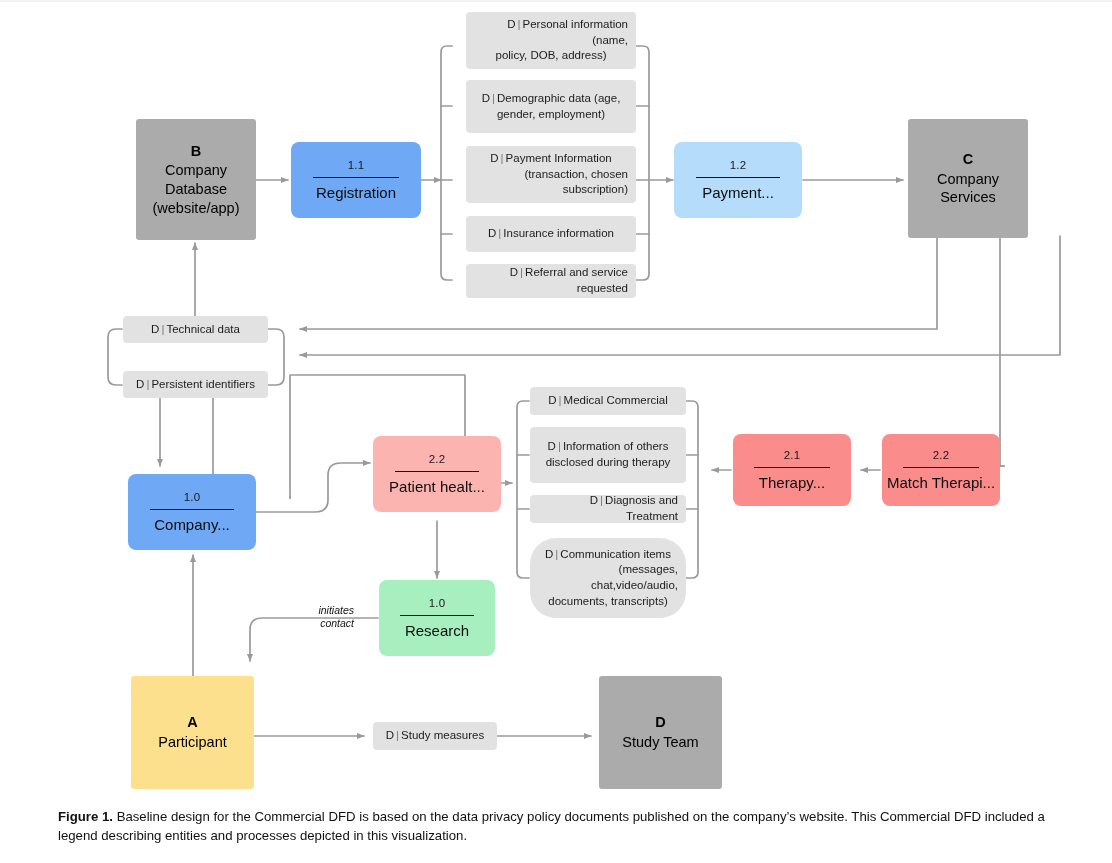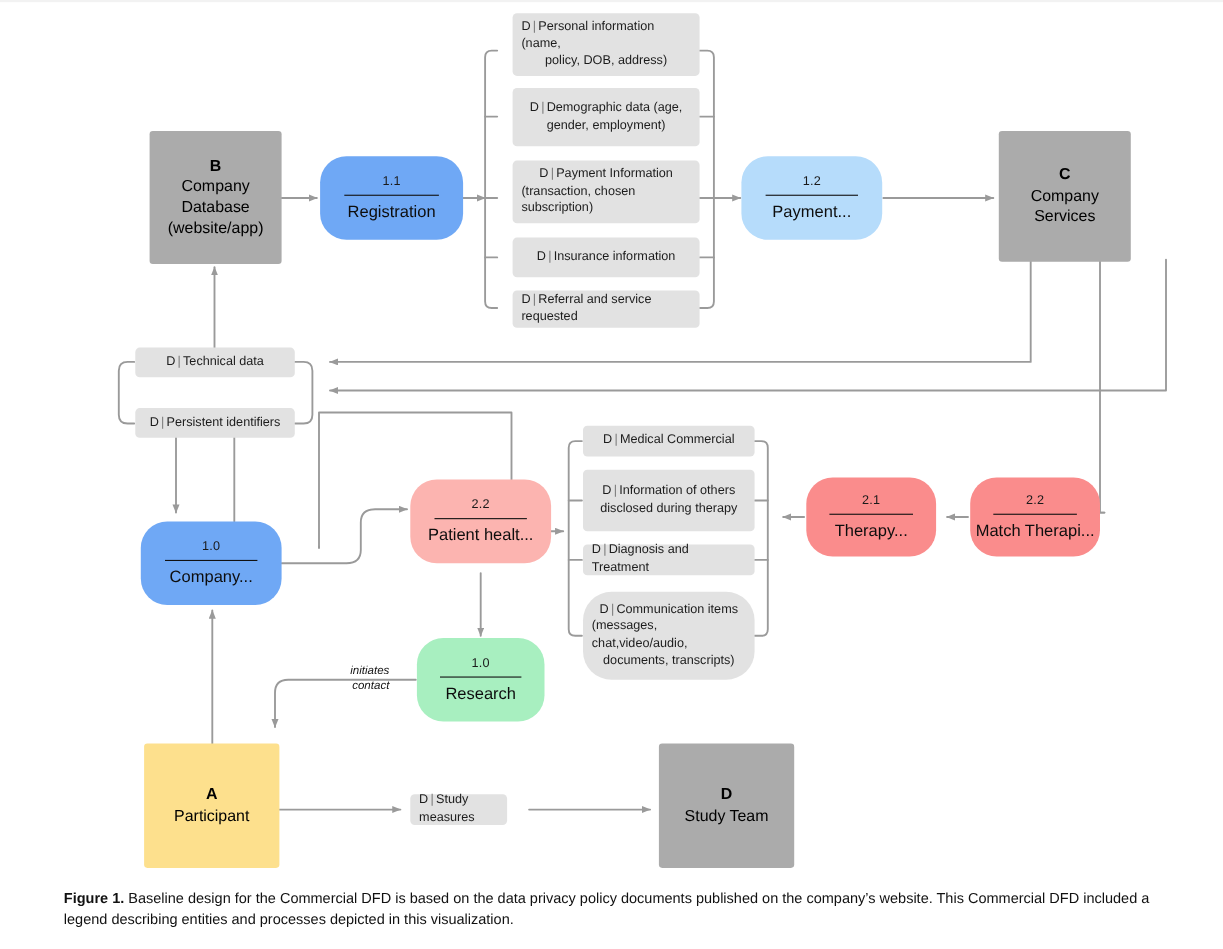--- a/index.html
+++ b/index.html
@@ -34,21 +34,21 @@
     height: 800px;
     pointer-events: none;
   }
   .node {
     position: absolute;
     box-sizing: border-box;
     display: flex;
     flex-direction: column;
     align-items: center;
     justify-content: center;
-    text-align: left;
+    text-align: right;
     line-height: 1.28;
   }
   
   .entity {
     background: #ababab;
     border-radius: 3px;
     font-size: 14.5px;
     color: #000;
     padding: 4px 6px;
   }
@@ -56,21 +56,21 @@
     font-weight: bold;
     font-size: 14.5px;
     margin-bottom: 1px;
   }
   .entity .ent-name {
     font-size: 14.5px;
     font-weight: 400;
   }
   
   .process {
-    border-radius: 24px;
+    border-radius: 8px;
     padding: 6px 10px;
     justify-content: center;
   }
   .process .proc-num {
     font-size: 11.5px;
     color: #1a1a1a;
     letter-spacing: .2px;
     margin-bottom: 4px;
   }
   .process .proc-rule {
@@ -347,21 +347,21 @@
     <div class="edge-label" style="left:288px; top:604px; width:66px;">
       <div>initiates</div>
       <div>contact</div>
     </div>
 
     <div class="node entity" style="left: 131px; top: 676px; width: 123px; height: 113px; background: rgb(253, 224, 141);" style2="">
       <div class="ent-letter">A</div>
       <div class="ent-name">Participant</div>
     </div>
 
-    <div class="node store" style="left:373px; top:722px; width:88px; height:28px;">
+    <div class="node store" style="left:373px; top:722px; width:124px; height:28px;">
       <div>
         <span>D</span><span class="sep">|</span><span>Study measures</span>
       </div>
     </div>
 
     <div class="node entity" style="left:599px; top:676px; width:123px; height:113px;">
       <div class="ent-letter">D</div>
       <div class="ent-name">Study Team</div>
     </div>
 

